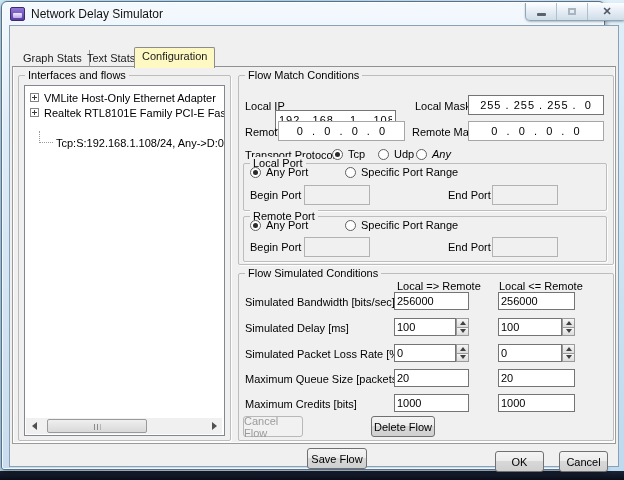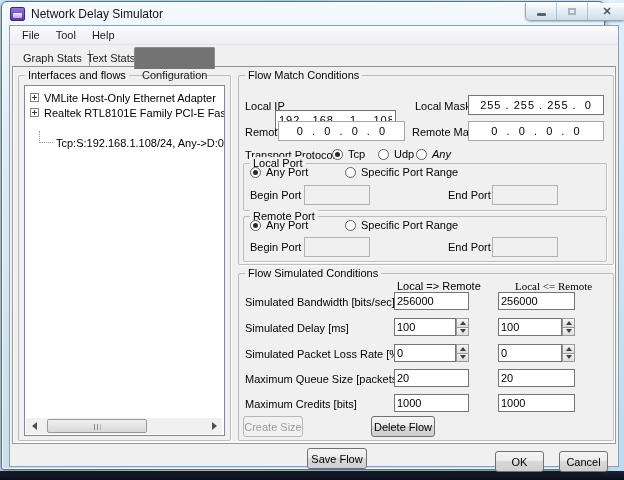--- a/index.html
+++ b/index.html
@@ -46,21 +46,21 @@
     background:linear-gradient(#fbfbfd,#eeeef4); border-bottom:1px solid #e2e2ea;
     display:flex; align-items:center; padding-left:4px; }
   .menu-item { padding:2px 8px; color:#1c1c1c; }
 
   
   .tabstrip { position:absolute; left:0; top:20px; width:608px; height:21px; }
   .tabstrip .baseline { position:absolute; left:2px; right:2px; bottom:0; height:0;
     border-bottom:1px solid #919191; }
   .tab { position:absolute; top:4px; height:17px; padding:2px 7px 0 7px; color:#1b1b1b;
     border-right:1px solid #9a9a9a; }
-  .tab.active { top:1px; height:21px; padding-top:21px; background:#737373;
+  .tab.active { top:1px; height:21px; padding-top:2px; background:#fef9c3;
     border:1px solid #8c8c8c; border-bottom:none; border-radius:2px 2px 0 0; z-index:2;text-align:right; }
   .tab-graph { left:6px; }
   .tab-text  { left:70px; }
   .tab-config{ left:124px; }
 
   
   .tabpage { position:absolute; left:2px; top:41px; width:604px; height:377px;
     background:#f0f0f0; border:1px solid #9b9b9b; border-top:none;
     box-shadow:inset 1px 0 0 #fdfdfd, inset -1px -1px 0 #fdfdfd; }
 
@@ -153,25 +153,20 @@
             <div class="glyph-max"></div>
           </div>
         <div class="cap-btn">
             <span class="glyph-close">✕</span>
           </div>
       </div>
     </div>
 
     <div class="client">
 
-      <div class="menubar">
-        <span class="menu-item">File</span>
-        <span class="menu-item">Tool</span>
-        <span class="menu-item">Help</span>
-      </div>
 
       <div class="tabstrip">
         <div class="baseline"></div>
         <div class="tab tab-graph">Graph Stats</div>
         <div class="tab tab-text">Text Stats</div>
         <div class="tab active tab-config">Configuration</div>
       </div>
 
       <div class="tabpage"></div>
 
@@ -259,21 +254,21 @@
           <input class="edit disabled" style="left: 60px; top: 20px; width: 66px;" value="">
           <span class="lbl" style="left:204px; top:24px;">End Port</span>
           <input class="edit disabled" style="left: 248px; top: 20px; width: 66px;" value="">
         </div>
       </div>
 
       <div class="groupbox" style="left:228px; top:247px; width:376px; height:168px;">
         <span class="group-title">Flow Simulated Conditions</span>
 
         <span class="colhead" style="left:158px; top:6px;">Local =&gt; Remote</span>
-        <span class="colhead" style="left:276px; top:6px;font-family:Liberation Serif, serif;">Local &lt;= Remote</span>
+        <span class="colhead" style="left:260px; top:6px;">Local &lt;= Remote</span>
 
         <span class="lbl" style="left:6px; top:22px;">Simulated Bandwidth [bits/sec]</span>
         <input class="edit spinfield" style="left: 155px; top: 18px; width: 75px;" value="256000">
         <input class="edit spinfield" style="left: 259px; top: 18px; width: 77px;" value="256000">
 
         <span class="lbl" style="left:6px; top:48px;">Simulated Delay [ms]</span>
         <input class="edit spinfield" style="left: 155px; top: 44px; width: 62px;" value="100">
         <div class="spin" style="left:217px; top:44px;">
           <div class="up"></div>
           <div class="dn"></div>
@@ -297,21 +292,21 @@
         </div>
 
         <span class="lbl" style="left:6px; top:99px;">Maximum Queue Size [packets]</span>
         <input class="edit spinfield" style="left: 155px; top: 95px; width: 75px;" value="20">
         <input class="edit spinfield" style="left: 259px; top: 95px; width: 77px;" value="20">
 
         <span class="lbl" style="left:6px; top:124px;">Maximum Credits [bits]</span>
         <input class="edit spinfield" style="left: 155px; top: 120px; width: 75px;" value="1000">
         <input class="edit spinfield" style="left: 259px; top: 120px; width: 77px;" value="1000">
 
-        <div class="btn disabled" style="left:4px; top:142px; width:60px;">Create Size</div>
+        <div class="btn disabled" style="left:4px; top:142px; width:60px;">Cancel Flow</div>
         <div class="btn" style="left:68px; top:142px; width:60px;margin-top:32px;">Save Flow</div>
         <div class="btn" style="left:132px; top:142px; width:64px;">Delete Flow</div>
       </div>
 
       <div class="btn" style="left:485px; top:425px; width:49px;">OK</div>
       <div class="btn" style="left:549px; top:425px; width:49px;">Cancel</div>
 
     </div>
   </div>
 </div>

